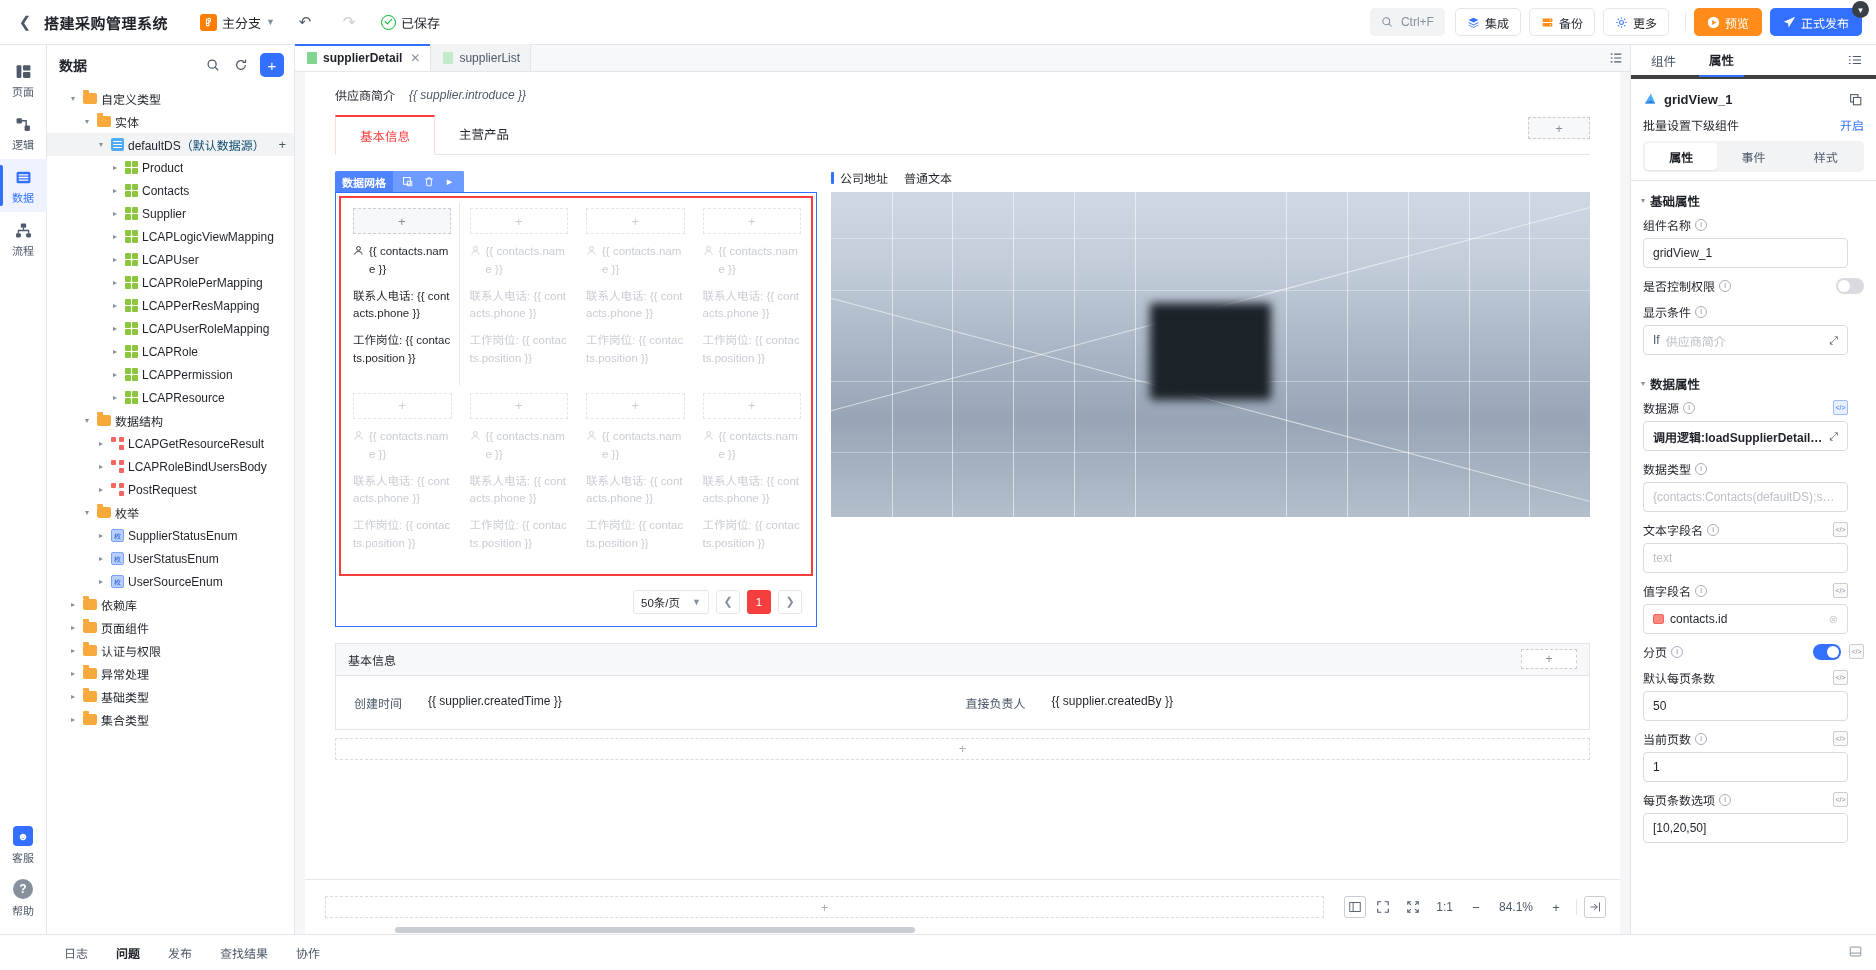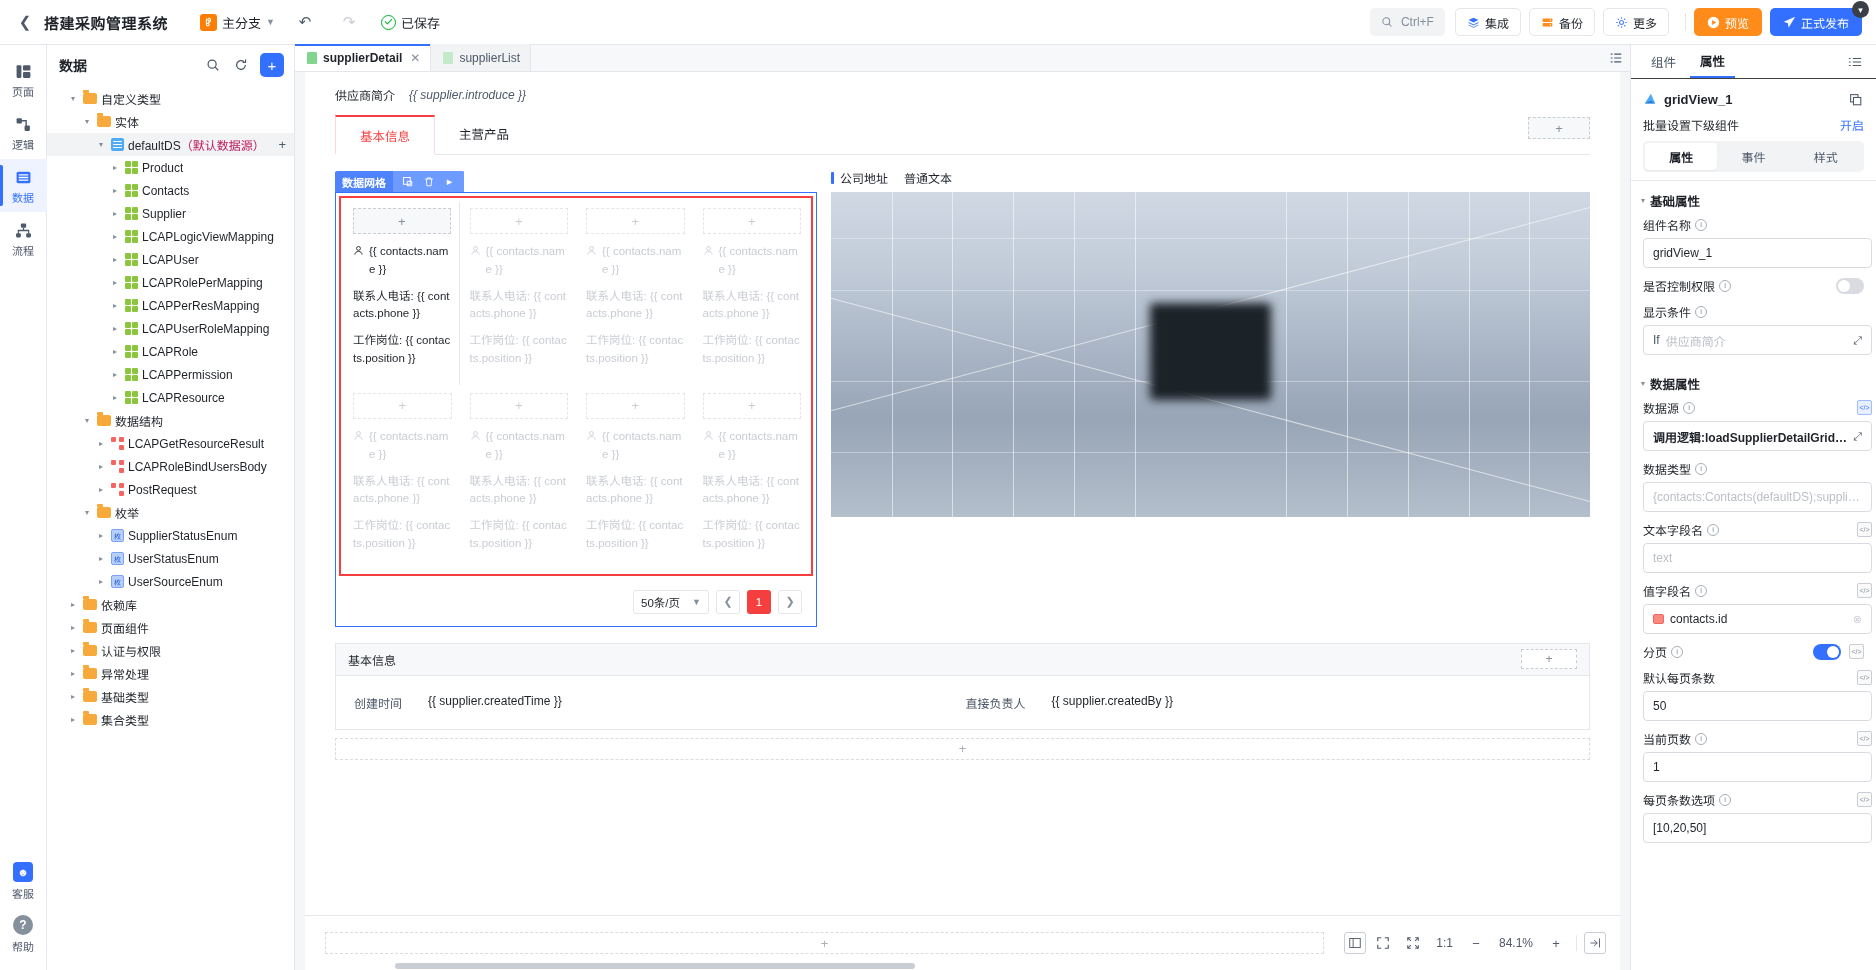--- a/index.html
+++ b/index.html
@@ -83,21 +83,21 @@
   .ic-ent{width:13px;height:13px;flex:0 0 13px;display:grid;grid-template-columns:1fr 1fr;grid-template-rows:1fr 1fr;gap:1.5px;}
   .ic-ent i{background:#8cc63f;border-radius:1px;}
   .ic-struct{width:13px;height:13px;flex:0 0 13px;position:relative;}
   .ic-struct i{position:absolute;background:#f76560;border-radius:1px;}
   .ic-struct i:nth-child(1){left:0;top:0;width:5px;height:5px;}
   .ic-struct i:nth-child(2){right:0;top:0;width:5px;height:5px;}
   .ic-struct i:nth-child(3){right:0;bottom:0;width:5px;height:5px;}
   .ic-enum{width:13px;height:13px;flex:0 0 13px;border-radius:2px;background:#b8cffb;border:1px solid #7ba3f5;
     display:flex;align-items:center;justify-content:center;font-size:7px;color:#2b5fd9;}
   .tlabel{overflow:hidden;text-overflow:ellipsis;}
-  .tsub{color:#be185d;margin-top:24px;}
+  .tsub{color:#0c4a6e;margin-top:24px;}
 
   
   .canvaswrap { flex:1; min-width:0; display:flex; flex-direction:column; background:#f5f6f7;}
   .tabbar { height:27px;flex:0 0 27px;background:#f7f8fa;display:flex;align-items:flex-end;border-bottom:1px solid #e5e6eb;}
   .ctab{height:27px;display:flex;align-items:center;gap:6px;padding:0 10px 0 12px;font-size:12px;color:#4e5969;
     cursor:pointer;border-right:1px solid #e5e6eb;background:#f2f3f5;position:relative;}
   .ctab.active{background:#fff;color:#1f2329;font-weight:600;}
   .ctab.active:before{content:"";position:absolute;left:0;right:0;top:0;height:2px;background:#3370ff;}
   .fileico{width:10px;height:12px;flex:0 0 10px;background:#7bd389;border-radius:1px;position:relative;opacity:.95;}
   .fileico.dim{background:#bfe8c5;}
@@ -187,38 +187,38 @@
      border-radius:4px;font-size:13px;}
   .zt.boxed{border:1px solid #c9cdd4;border-radius:3px;width:22px;height:22px;}
   .zt.val{width:auto;padding:0 6px;font-size:12px;}
   .zt.sep{width:1px;height:16px;background:#e5e6eb;margin:0 3px;}
 
   .hscroll{position:absolute;left:10px;right:10px;bottom:-1px;height:8px;}
   .hscroll .thumb{position:absolute;left:90px;width:520px;height:6px;background:#c9cdd4;border-radius:3px;}
 
   
   .rightpanel{width:246px;flex:0 0 246px;background:#fff;border-left:1px solid #e5e6eb;display:flex;flex-direction:column;min-height:0;}
-  .rp-tabs{height:34px;flex:0 0 34px;display:flex;align-items:center;border-bottom:1px solid #404040;padding:0 10px;gap:4px;}
+  .rp-tabs{height:34px;flex:0 0 34px;display:flex;align-items:center;border-bottom:4px solid #404040;padding:0 10px;gap:13px;}
   .rp-tab{padding:0 10px;height:33px;display:flex;align-items:center;font-size:12.5px;color:#4e5969;cursor:pointer;}
   .rp-tab.active{color:#1f2329;font-weight:600;border-bottom:2px solid #3370ff;}
   .rp-tabsp{flex:1;}
   .rp-collapse{width:22px;height:22px;display:flex;align-items:center;justify-content:center;color:#4e5969;cursor:pointer;}
   .rp-head{display:flex;align-items:center;gap:7px;padding:11px 12px 6px 12px;}
   .comp-ico{width:14px;height:14px;flex:0 0 14px;position:relative;}
   .rp-name{font-size:13px;font-weight:700;color:#1f2329;flex:1;}
   .rp-copy{width:18px;height:18px;color:#4e5969;cursor:pointer;display:flex;align-items:center;justify-content:center;}
   .rp-batch{display:flex;align-items:center;justify-content:space-between;padding:2px 12px 8px 12px;font-size:12px;color:#1f2329;gap:42px;}
   .rp-batch a{color:#3370ff;cursor:pointer;}
   .seg{display:flex;background:#f2f3f5;border-radius:5px;margin:0 12px 8px 12px;padding:2px;}
   .seg div{flex:1;text-align:center;font-size:12px;padding:5px 0;border-radius:4px;color:#4e5969;cursor:pointer;}
   .seg div.active{background:#fff;color:#1f2329;font-weight:600;box-shadow:0 1px 2px rgba(0,0,0,.06);}
   .rp-scroll{flex:1;overflow:hidden;border-top:1px solid #e5e6eb;}
   .grp-title{display:flex;align-items:center;gap:5px;padding:10px 12px 6px 10px;font-size:12.5px;font-weight:600;color:#1f2329;cursor:pointer;}
   .grp-arrow{color:#86909c;font-size:8px;}
-  .fld{padding:0 4px 9px 12px;}
+  .fld{padding:0 28px 9px 12px;}
   .fld-lab{display:flex;align-items:center;gap:4px;font-size:12px;color:#1f2329;margin-bottom:5px;}
   .fld-lab .sp{flex:1;}
   .info{width:12px;height:12px;border:1px solid #a9aeb8;border-radius:50%;color:#86909c;font-size:8px;
      display:inline-flex;align-items:center;justify-content:center;flex:0 0 12px;}
   .expr{width:15px;height:15px;border:1px solid #c9cdd4;border-radius:2px;color:#86909c;font-size:7px;
      display:inline-flex;align-items:center;justify-content:center;cursor:pointer;background:#fafafa;}
   .expr.on{background:#e8f0ff;border-color:#9ebcff;color:#3370ff;}
   .inp{height:30px;border:1px solid #d9dbe0;border-radius:4px;display:flex;align-items:center;padding:0 9px;
      font-size:12px;color:#1f2329;background:#fff;gap:6px;overflow:hidden;white-space:nowrap;}
   .inp .ph{color:#bcc0c7;}
@@ -1008,13 +1008,31 @@
               <span class="expr ">&lt;/&gt;</span>
             </div>
             <div class="inp">
               <span class="grow">[10,20,50]</span>
             </div>
           </div>
         </div>
     </div>
   </div>
 
+  <div class="statusbar">
+    <div class="sb-items" id="sbitems">
+        <span class="sb-item">日志</span>
+        <span class="sb-item active">问题</span>
+        <span class="sb-item">发布</span>
+        <span class="sb-item">查找结果</span>
+        <span class="sb-item">协作</span>
+      </div>
+    <div class="sb-sp"></div>
+    <div class="sb-right">
+      <span>
+        <svg width="13" height="13" viewBox="0 0 16 16">
+            <rect x="1.5" y="2.5" width="13" height="11" rx="1" stroke="#86909c" stroke-width="1.2" fill="none"></rect>
+            <path d="M1.5 10h13" stroke="#86909c" stroke-width="1.2"></path>
+          </svg>
+      </span>
+    </div>
+  </div>
 </div>
 
 </body></html>

